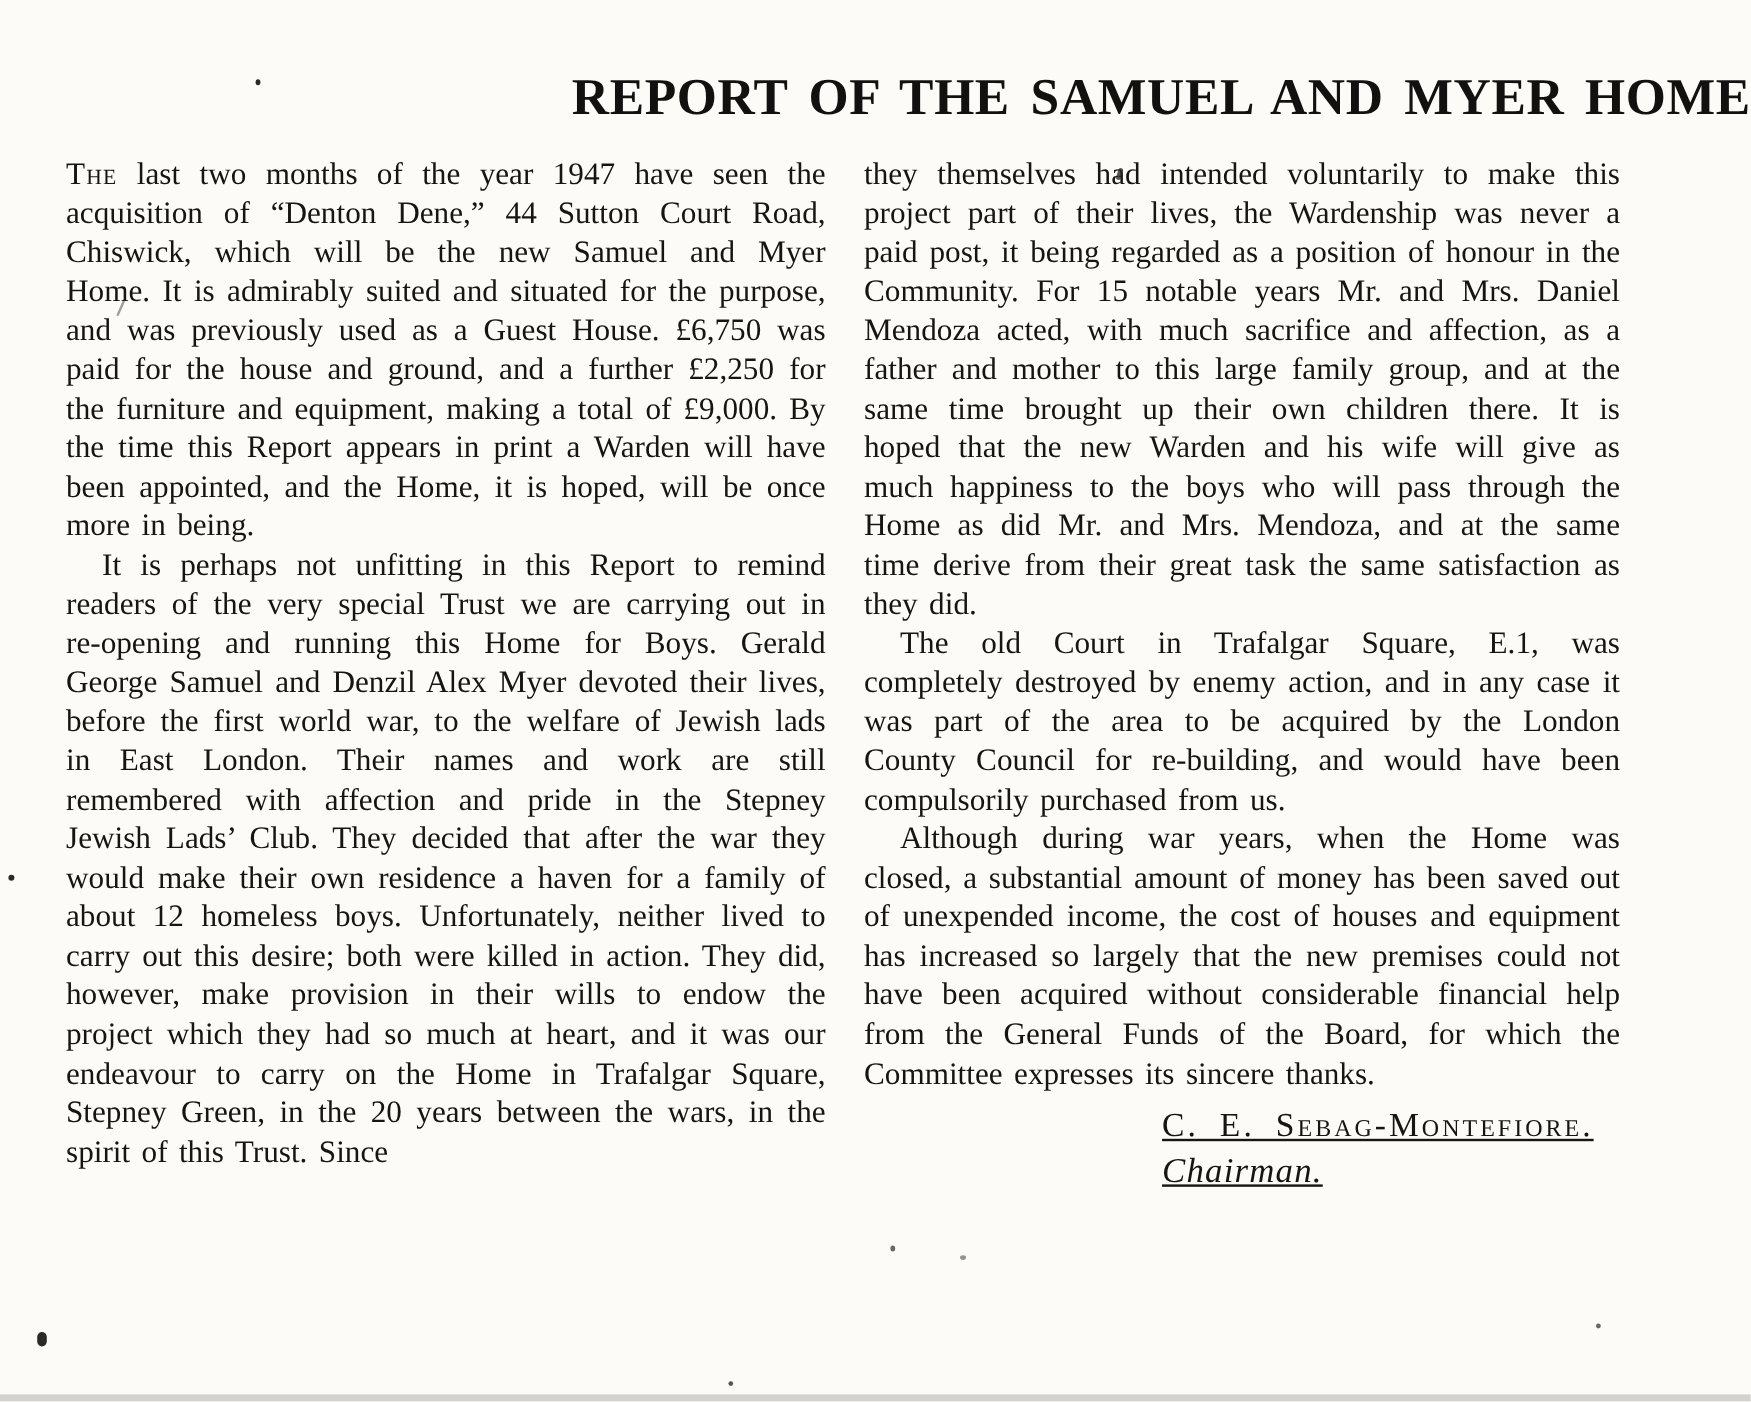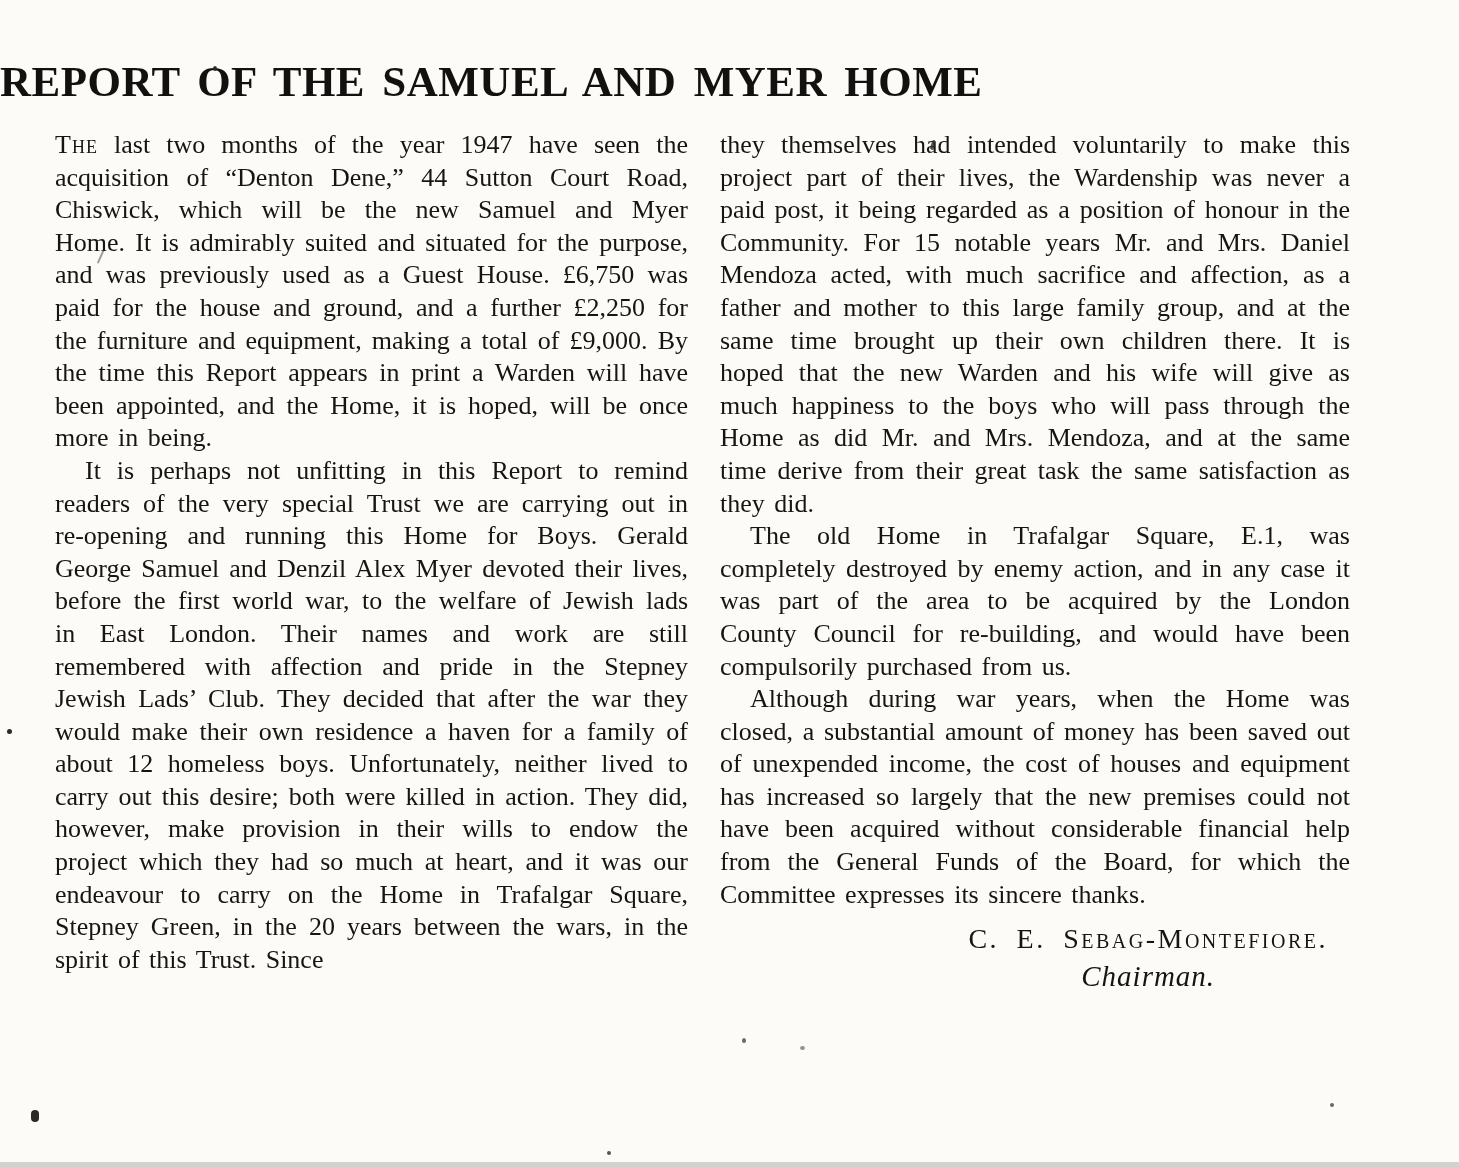--- a/index.html
+++ b/index.html
@@ -13,21 +13,21 @@
     font-family: "Liberation Serif", serif;
     -webkit-font-smoothing: antialiased;
   }
   .page {
     position: relative;
     width: 100%;
     height: 100%;
   }
   .title-block {
     padding-top: 56px;
-    text-align: left;
+    text-align: right;
     font-weight: bold;
     font-size: 43px;
     line-height: 51px;
     letter-spacing: 0.5px;
     word-spacing: 6px;
     color: #121110;
   }
   .columns {
     display: flex;
     margin-left: 55px;
@@ -50,21 +50,21 @@
   .col p.indent { text-indent: 30px; }
   .lead-smallcaps {
     font-variant: small-caps;
     letter-spacing: 1px;
   }
   .signature {
     margin-top: 10px;
     margin-left: auto;
     margin-right: 22px;
     width: fit-content;
-    text-align: center;
+    text-decoration: underline;
   }
   .signature .sig-name {
     font-variant: small-caps;
     font-size: 28px;
     line-height: 36px;
     letter-spacing: 2.5px;
     word-spacing: 8px;
   }
   .signature .sig-role {
     font-style: italic;
@@ -106,21 +106,21 @@
 
   <div class="columns">
 
     <div class="col col-left">
       <p><span class="lead-smallcaps">The</span><span> last two months of the year 1947 have seen the acquisition of “Denton Dene,” 44 Sutton Court Road, Chiswick, which will be the new Samuel and Myer Home. It is admirably suited and situated for the purpose, and was previously used as a Guest House. £6,750 was paid for the house and ground, and a further £2,250 for the furniture and equipment, making a total of £9,000. By the time this Report appears in print a Warden will have been appointed, and the Home, it is hoped, will be once more in being.</span></p>
       <p class="indent">It is perhaps not unfitting in this Report to remind readers of the very special Trust we are carrying out in re-opening and running this Home for Boys. Gerald George Samuel and Denzil Alex Myer devoted their lives, before the first world war, to the welfare of Jewish lads in East London. Their names and work are still remembered with affection and pride in the Stepney Jewish Lads’ Club. They decided that after the war they would make their own residence a haven for a family of about 12 homeless boys. Unfortunately, neither lived to carry out this desire; both were killed in action. They did, however, make provision in their wills to endow the project which they had so much at heart, and it was our endeavour to carry on the Home in Trafalgar Square, Stepney Green, in the 20 years between the wars, in the spirit of this Trust. Since</p>
     </div>
 
     <div class="col col-right">
       <p>they themselves had intended voluntarily to make this project part of their lives, the Wardenship was never a paid post, it being regarded as a position of honour in the Community. For 15 notable years Mr. and Mrs. Daniel Mendoza acted, with much sacrifice and affection, as a father and mother to this large family group, and at the same time brought up their own children there. It is hoped that the new Warden and his wife will give as much happiness to the boys who will pass through the Home as did Mr. and Mrs. Mendoza, and at the same time derive from their great task the same satisfaction as they did.</p>
-      <p class="indent">The old Home in Trafalgar Square, E.1, was completely destroyed by enemy action, and in any case it was part of the area to be acquired by the London County Council for re-building, and would have been compulsorily purchased from us.</p>
+      <p class="indent">The old Court in Trafalgar Square, E.1, was completely destroyed by enemy action, and in any case it was part of the area to be acquired by the London County Council for re-building, and would have been compulsorily purchased from us.</p>
       <p class="indent">Although during war years, when the Home was closed, a substantial amount of money has been saved out of unexpended income, the cost of houses and equipment has increased so largely that the new premises could not have been acquired without considerable financial help from the General Funds of the Board, for which the Committee expresses its sincere thanks.</p>
 
       <div class="signature">
         <div class="sig-name">C. E. Sebag-Montefiore.</div>
         <div class="sig-role">Chairman.</div>
       </div>
     </div>
 
   </div>
 

